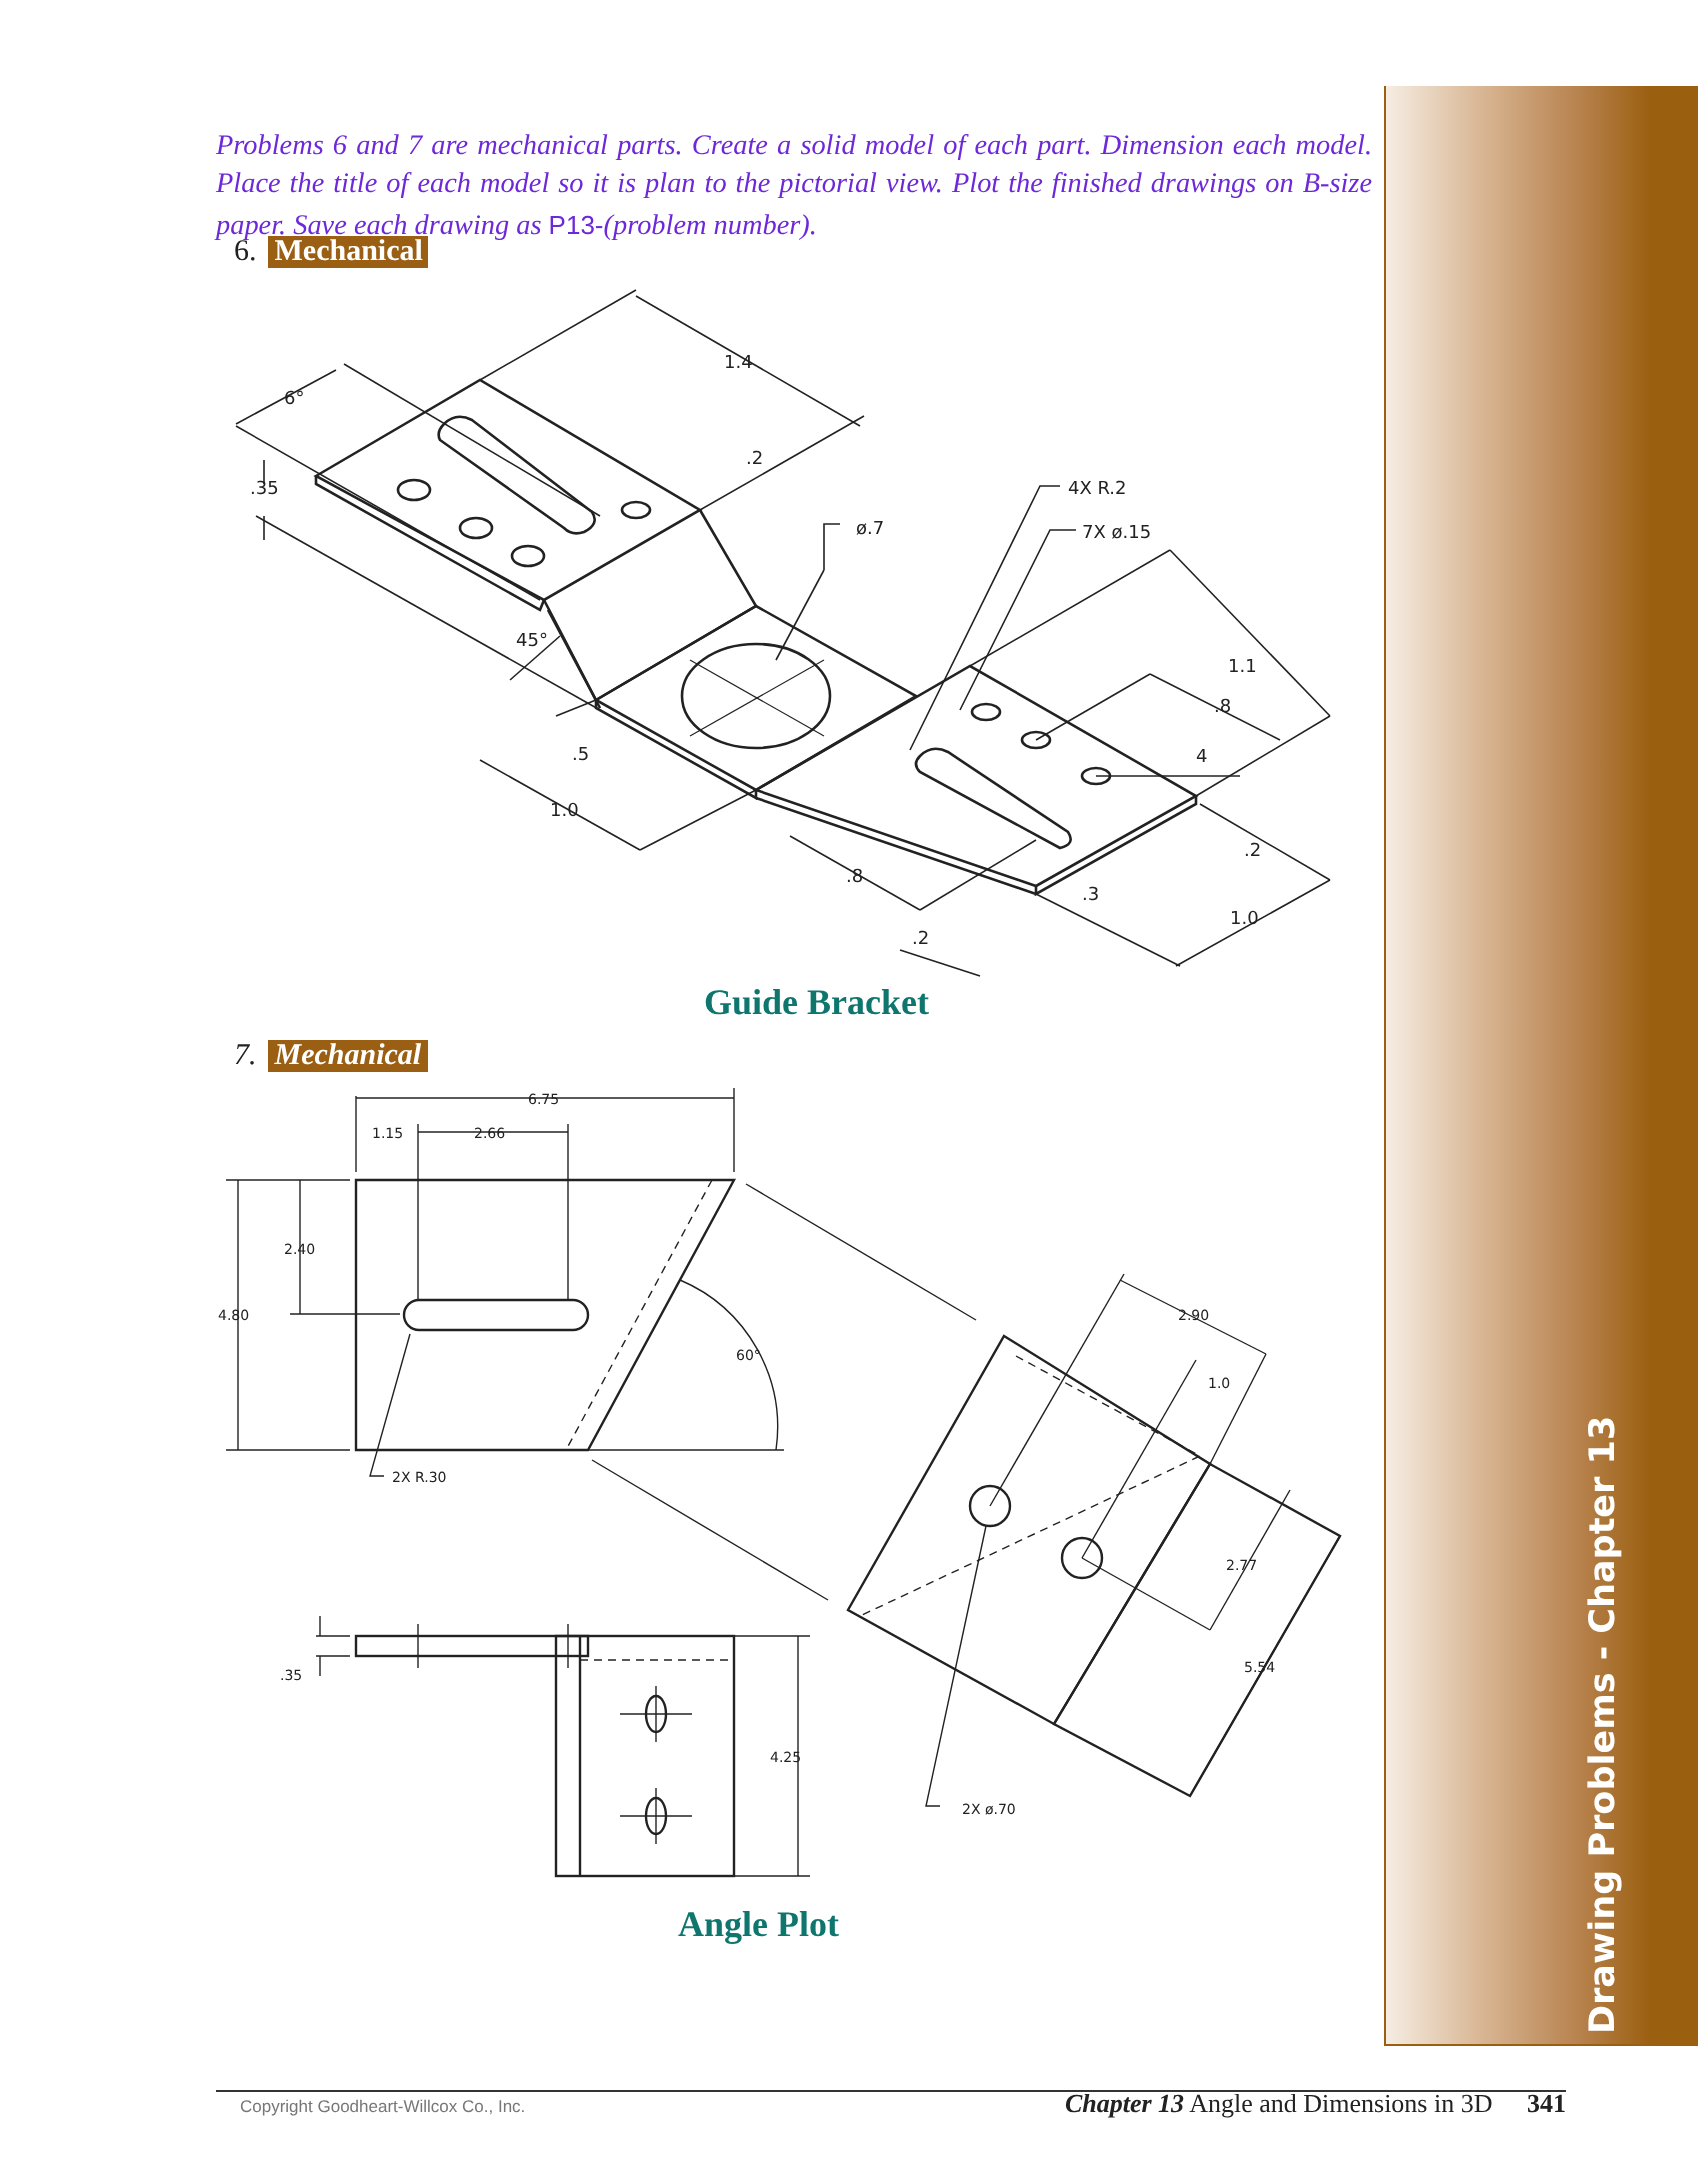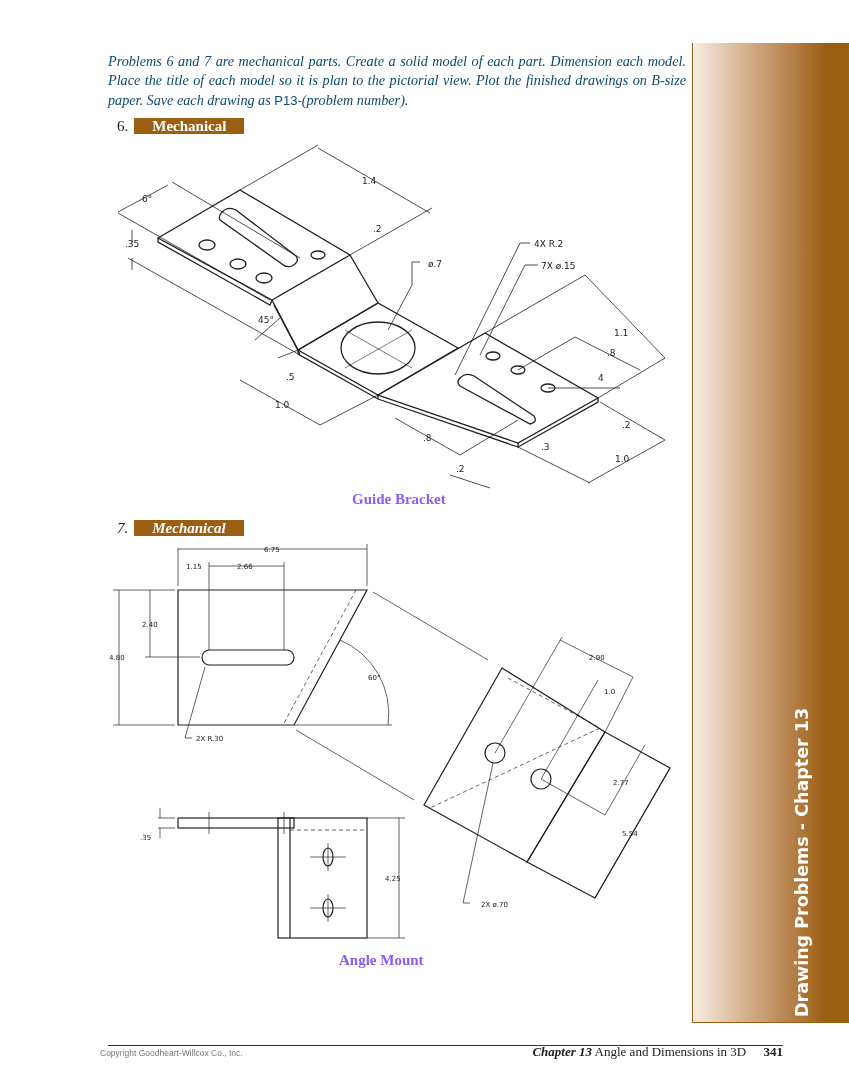--- a/index.html
+++ b/index.html
@@ -1,28 +1,28 @@
 <!DOCTYPE html>
 <html><head>
 <meta charset="utf-8">
 <style>
   html, body { margin: 0; padding: 0; background: #ffffff; }
   body { width: 849px; height: 1087px; position: relative; overflow: hidden; font-family: "Liberation Serif", serif; color: #222; }
-  .intro { position: absolute; left: 108px; top: 52px; width: 578px; font-style: italic; font-size: 14.2px; line-height: 19.3px; text-align: justify; color: #0c4a6e; }
+  .intro { position: absolute; left: 108px; top: 64px; width: 578px; font-style: italic; font-size: 14.2px; line-height: 19.3px; text-align: justify; color: #6d28d9; }
   .intro .mono { font-style: normal; font-family: "Liberation Sans", sans-serif; font-size: 13px; }
   .prob-head { position: absolute; left: 117px; font-size: 15px; color: #222; }
   .prob-head .num { margin-right: 6px; }
-  .prob-head .tag { background: #9b5f14; color: #fff; font-weight: bold; padding: 0 18px; }
-  .caption { position: absolute; font-weight: bold; font-size: 15px; color: #8b5cf6; }
+  .prob-head .tag { background: #9b5f14; color: #fff; font-weight: bold; padding: 0 3px; }
+  .caption { position: absolute; font-weight: bold; font-size: 18px; color: #0f766e; }
   svg.drawing { position: absolute; left: 0; top: 0; }
   svg.drawing text { font-family: "DejaVu Sans", sans-serif; fill: #222; }
   .sidebar { position: absolute; left: 692px; top: 43px; width: 157px; height: 980px; background: linear-gradient(to right, #f6ede3 0%, #d9b795 30%, #b98552 60%, #9b5f10 85%, #9b5f10 100%); border-left: 1px solid #9b5f14; border-bottom: 1px solid #9b5f14; box-sizing: border-box; }
   .sidebar-label { position: absolute; left: 792px; top: 1017px; transform-origin: 0 0; transform: rotate(-90deg); white-space: nowrap; font-family: "DejaVu Sans", sans-serif; font-weight: bold; font-size: 17.5px; color: #fff; }
   .footer-rule { position: absolute; left: 108px; top: 1045px; width: 675px; height: 0; border-top: 1px solid #333; }
-  .footer-left { position: absolute; left: 100px; top: 1048px; font-family: "Liberation Sans", sans-serif; font-size: 8.5px; color: #777; }
+  .footer-left { position: absolute; left: 120px; top: 1048px; font-family: "Liberation Sans", sans-serif; font-size: 8.5px; color: #777; }
   .footer-right { position: absolute; right: 66px; top: 1044px; font-size: 13px; color: #222; }
   .footer-right .ch { font-style: italic; font-weight: bold; }
   .footer-right .pg { font-weight: bold; margin-left: 14px; margin-top: 42px; }
 </style>
 </head>
 <body>
 
 <div class="intro"><span>Problems 6 and 7 are mechanical parts. Create a solid model of each part. Dimension each model. Place the title of each model so it is plan to the pictorial view. Plot the finished drawings on B-size paper. Save each drawing as </span><span class="mono">P13-</span><span>(problem number).</span></div>
 
 <div class="prob-head" style="top:118px;">
@@ -188,21 +188,21 @@
       <text x="613" y="785">2.77</text>
       <text x="622" y="836">5.54</text>
       <text x="481" y="907">2X ø.70</text>
       <text x="140" y="840">.35</text>
       <text x="385" y="881">4.25</text>
     </g>
   </g>
 </svg>
 
 <div class="caption" style="left:352px; top:491px;">Guide Bracket</div>
-<div class="caption" style="left:339px; top:952px;">Angle Mount</div>
+<div class="caption" style="left:339px; top:952px;">Angle Plot</div>
 
 <div class="sidebar"></div>
 <div class="sidebar-label">Drawing Problems - Chapter 13</div>
 
 <div class="footer-rule"></div>
 <div class="footer-left">Copyright Goodheart-Willcox Co., Inc.</div>
 <div class="footer-right">
   <span class="ch">Chapter 13</span>
   <span>Angle and Dimensions in 3D</span>
   <span class="pg">341</span>

